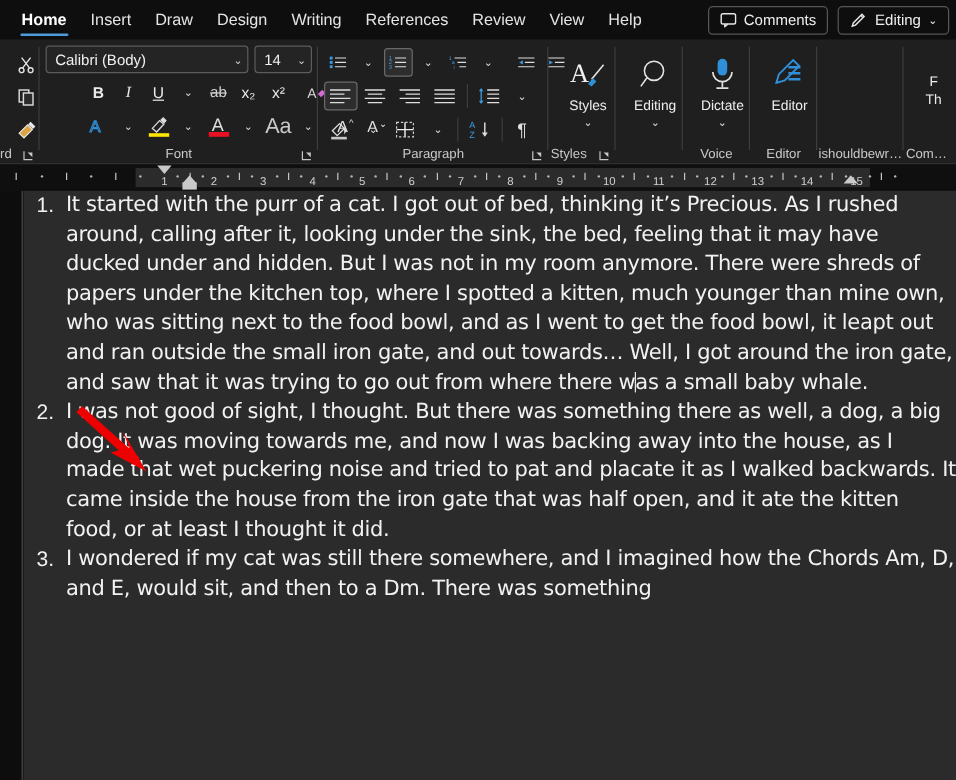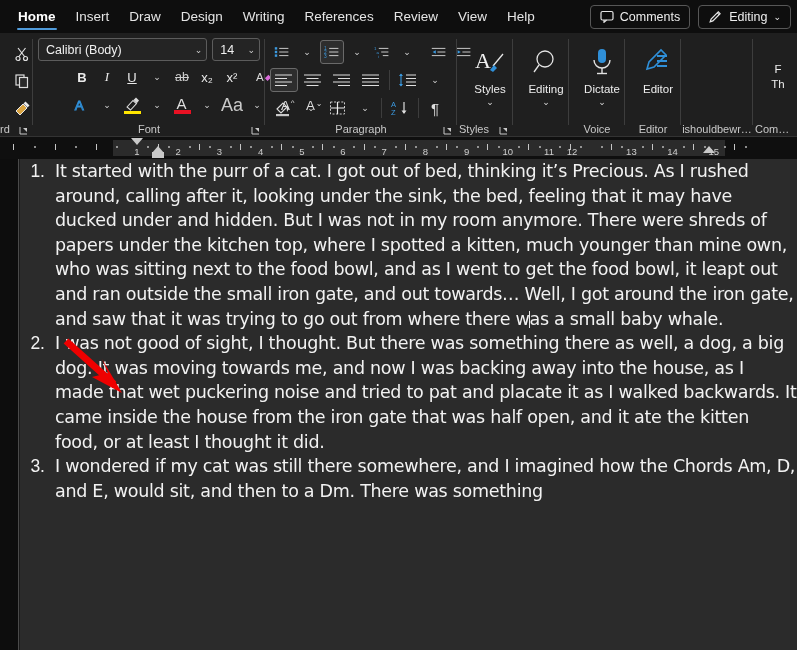--- a/index.html
+++ b/index.html
@@ -507,21 +507,21 @@
         <div class="bar" style="left: 487.2px;"></div>
         <div class="dot" style="left: 497.5px;"></div>
         <div class="tick" style="left: 507.8px;">10</div>
         <div class="dot" style="left: 518.1px;"></div>
         <div class="bar" style="left: 528.4px;"></div>
         <div class="dot" style="left: 538.7px;"></div>
         <div class="tick" style="left: 549px; text-align: center;">11</div>
         <div class="dot" style="left: 559.3px;"></div>
         <div class="bar" style="left: 569.6px;"></div>
         <div class="dot" style="left: 579.9px;"></div>
-        <div class="tick" style="left: 572px;">12</div>
+        <div class="tick" style="left: 592px;">12</div>
         <div class="dot" style="left: 600.5px;"></div>
         <div class="bar" style="left: 610.8px;"></div>
         <div class="dot" style="left: 621.1px;"></div>
         <div class="tick" style="left: 631.4px;">13</div>
         <div class="dot" style="left: 641.7px;"></div>
         <div class="bar" style="left: 652px;"></div>
         <div class="dot" style="left: 662.3px;"></div>
         <div class="tick" style="left: 672.6px;">14</div>
         <div class="dot" style="left: 682.9px;"></div>
         <div class="bar" style="left: 693.2px;"></div>

